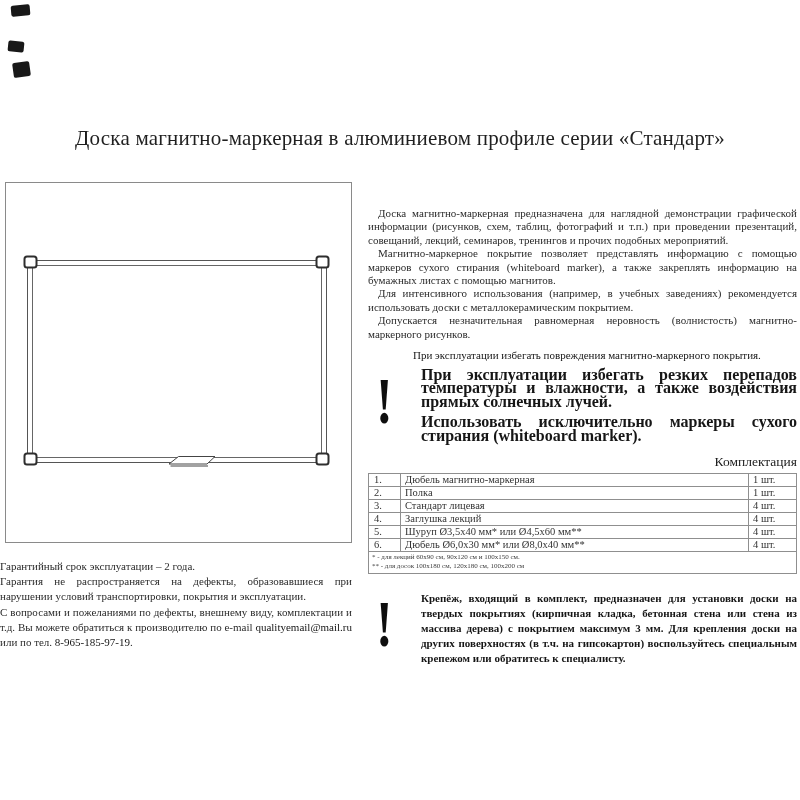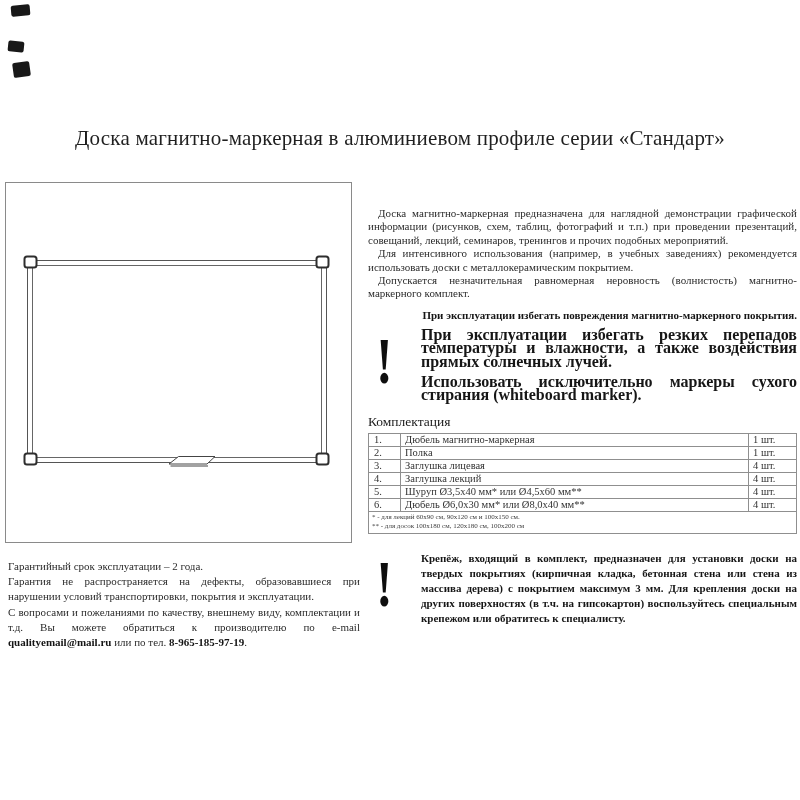--- a/index.html
+++ b/index.html
@@ -15,53 +15,53 @@
   .figure-box {
     position:absolute; left:5px; top:182px; width:345px; height:359px;
     border:1px solid #8a8a8a; background:#fff;
   }
   .right-col { position:absolute; left:368px; top:164px; width:429px;margin-top:43px; }
   .body-par {
     font-size:11px; line-height:13.4px; text-align:justify;
     text-indent:10px; margin:0; color:#2b2b2b;
   }
   .care-headline {
-    font-weight:bold; font-size:11px; line-height:13px; color:#161616;
-    padding-left:45px; margin-top:8px;text-align:right;
+    font-weight:normal; font-size:11px; line-height:13px; color:#161616;
+    padding-left:45px; margin-top:8px;
   }
   .warn-group { display:flex; margin-top:6px; }
   .warn-icon {
     flex:0 0 45px; width:45px; font-size:50px; font-weight:bold; color:#0e0e0e;
     line-height:1; padding-left:8px; transform:scaleY(1.3); transform-origin:top left;
   }
   .warn-texts { flex:1 1 auto; }
   .warn-texts p {
     font-weight:bold; font-size:16px; line-height:13.4px; text-align:justify;
     margin:0 0 7px 0; color:#161616;
   }
-  .equip-heading { text-align:left; font-size:13.5px; color:#1c1c1c; margin:5px 0 3px 0; }
+  .equip-heading { text-align:right; font-size:13.5px; color:#1c1c1c; margin:5px 0 3px 0; }
   .equip-table { width:429px; border-collapse:collapse; table-layout:fixed; }
   .equip-table td {
     border:1px solid #8f8f8f; font-size:10.5px; line-height:12px;
     padding:0 4px; color:#333; overflow:hidden; white-space:nowrap;
   }
   .equip-table td.c-num { width:22px; padding-left:5px; }
   .equip-table td.c-qty { width:39px; }
   .footnote-cell { padding:1px 3px 2px 3px !important; }
   .footnote-cell div { font-size:7px; line-height:9px; color:#3d3d3d; }
   .mount-group { display:flex; margin-top:17px; }
   .mount-text {
     flex:1 1 auto; font-weight:bold; font-size:11px; line-height:15px;
     text-align:justify; color:#161616; margin:0;
   }
-  .warranty { position:absolute; left:8px; top:559px; width:352px; }
+  .warranty { position:absolute; left:0; top:559px; width:352px; }
   .warranty p {
     font-size:11px; line-height:15.2px; text-align:justify; margin:0; color:#2b2b2b;
   }
-  .warranty .b { font-weight:bold; color:#141414; }
+  .warranty .b { font-weight:normal; color:#141414; }
 </style>
 </head>
 <body>
 
 <div class="artifact" style="left:11px; top:5px; width:19px; height:11px; transform:rotate(-5deg);"></div>
 <div class="artifact" style="left:8px; top:41px; width:16px; height:11px; transform:rotate(6deg);"></div>
 <div class="artifact" style="left:13px; top:62px; width:17px; height:15px; transform:rotate(-8deg);"></div>
 
 <div class="page-title">Доска магнитно-маркерная в алюминиевом профиле серии «Стандарт»</div>
 
@@ -77,22 +77,23 @@
     <rect x="18.5" y="270.5" width="12" height="11" rx="2.5" fill="#ffffff" stroke="#2e2e2e" stroke-width="2"></rect>
     <rect x="310.5" y="270.5" width="12" height="11" rx="2.5" fill="#ffffff" stroke="#2e2e2e" stroke-width="2"></rect>
 
     <polygon points="163,281 172.5,273.5 209,273.5 201,281" fill="#ffffff" stroke="#444444" stroke-width="1"></polygon>
     <line x1="164.5" y1="283" x2="202" y2="283" stroke="#444444" stroke-width="1"></line>
   </svg>
 </div>
 
 <div class="right-col">
   <p class="body-par">Доска магнитно-маркерная предназначена для наглядной демонстрации графической информации (рисунков, схем, таблиц, фотографий и т.п.) при проведении презентаций, совещаний, лекций, семинаров, тренингов и прочих подобных мероприятий.</p>
+  <p class="body-par">Магнитно-маркерное покрытие позволяет представлять информацию с помощью маркеров сухого стирания (whiteboard marker), а также закреплять информацию на бумажных листах с помощью магнитов.</p>
   <p class="body-par">Для интенсивного использования (например, в учебных заведениях) рекомендуется использовать доски с металлокерамическим покрытием.</p>
-  <p class="body-par">Допускается незначительная равномерная неровность (волнистость) магнитно-маркерного комплект.</p>
+  <p class="body-par">Допускается незначительная равномерная неровность (волнистость) магнитно-маркерного рисунков.</p>
 
   <div class="care-headline">При эксплуатации избегать повреждения магнитно-маркерного покрытия.</div>
 
   <div class="warn-group">
     <div class="warn-icon">!</div>
     <div class="warn-texts">
       <p>При эксплуатации избегать резких перепадов температуры и влажности, а также воздействия прямых солнечных лучей.</p>
       <p>Использовать исключительно маркеры сухого стирания (whiteboard marker).</p>
     </div>
   </div>
@@ -106,21 +107,21 @@
         <td class="c-name">Дюбель магнитно-маркерная</td>
         <td class="c-qty">1 шт.</td>
       </tr>
       <tr>
         <td class="c-num">2.</td>
         <td class="c-name">Полка</td>
         <td class="c-qty">1 шт.</td>
       </tr>
       <tr>
         <td class="c-num">3.</td>
-        <td class="c-name">Заглушка лицевая</td>
+        <td class="c-name">Стандарт лицевая</td>
         <td class="c-qty">4 шт.</td>
       </tr>
       <tr>
         <td class="c-num">4.</td>
         <td class="c-name">Заглушка лекций</td>
         <td class="c-qty">4 шт.</td>
       </tr>
       <tr>
         <td class="c-num">5.</td>
         <td class="c-name">Шуруп Ø3,5х40 мм* или Ø4,5х60 мм**</td>
@@ -142,14 +143,14 @@
 
   <div class="mount-group">
     <div class="warn-icon">!</div>
     <p class="mount-text">Крепёж, входящий в комплект, предназначен для установки доски на твердых покрытиях (кирпичная кладка, бетонная стена или стена из массива дерева) с покрытием максимум 3 мм. Для крепления доски на других поверхностях (в т.ч. на гипсокартон) воспользуйтесь специальным крепежом или обратитесь к специалисту.</p>
   </div>
 </div>
 
 <div class="warranty">
   <p>Гарантийный срок эксплуатации – 2 года.</p>
   <p>Гарантия не распространяется на дефекты, образовавшиеся при нарушении условий транспортировки, покрытия и эксплуатации.</p>
-  <p><span>С вопросами и пожеланиями по качеству, внешнему виду, комплектации и т.д. Вы можете обратиться к производителю по e-mail </span><span class="b">qualityemail@mail.ru</span><span> или по тел. </span><span class="b">8-965-185-97-19</span><span>.</span></p>
+  <p><span>С вопросами и пожеланиями по дефекты, внешнему виду, комплектации и т.д. Вы можете обратиться к производителю по e-mail </span><span class="b">qualityemail@mail.ru</span><span> или по тел. </span><span class="b">8-965-185-97-19</span><span>.</span></p>
 </div>
 
 </body></html>

